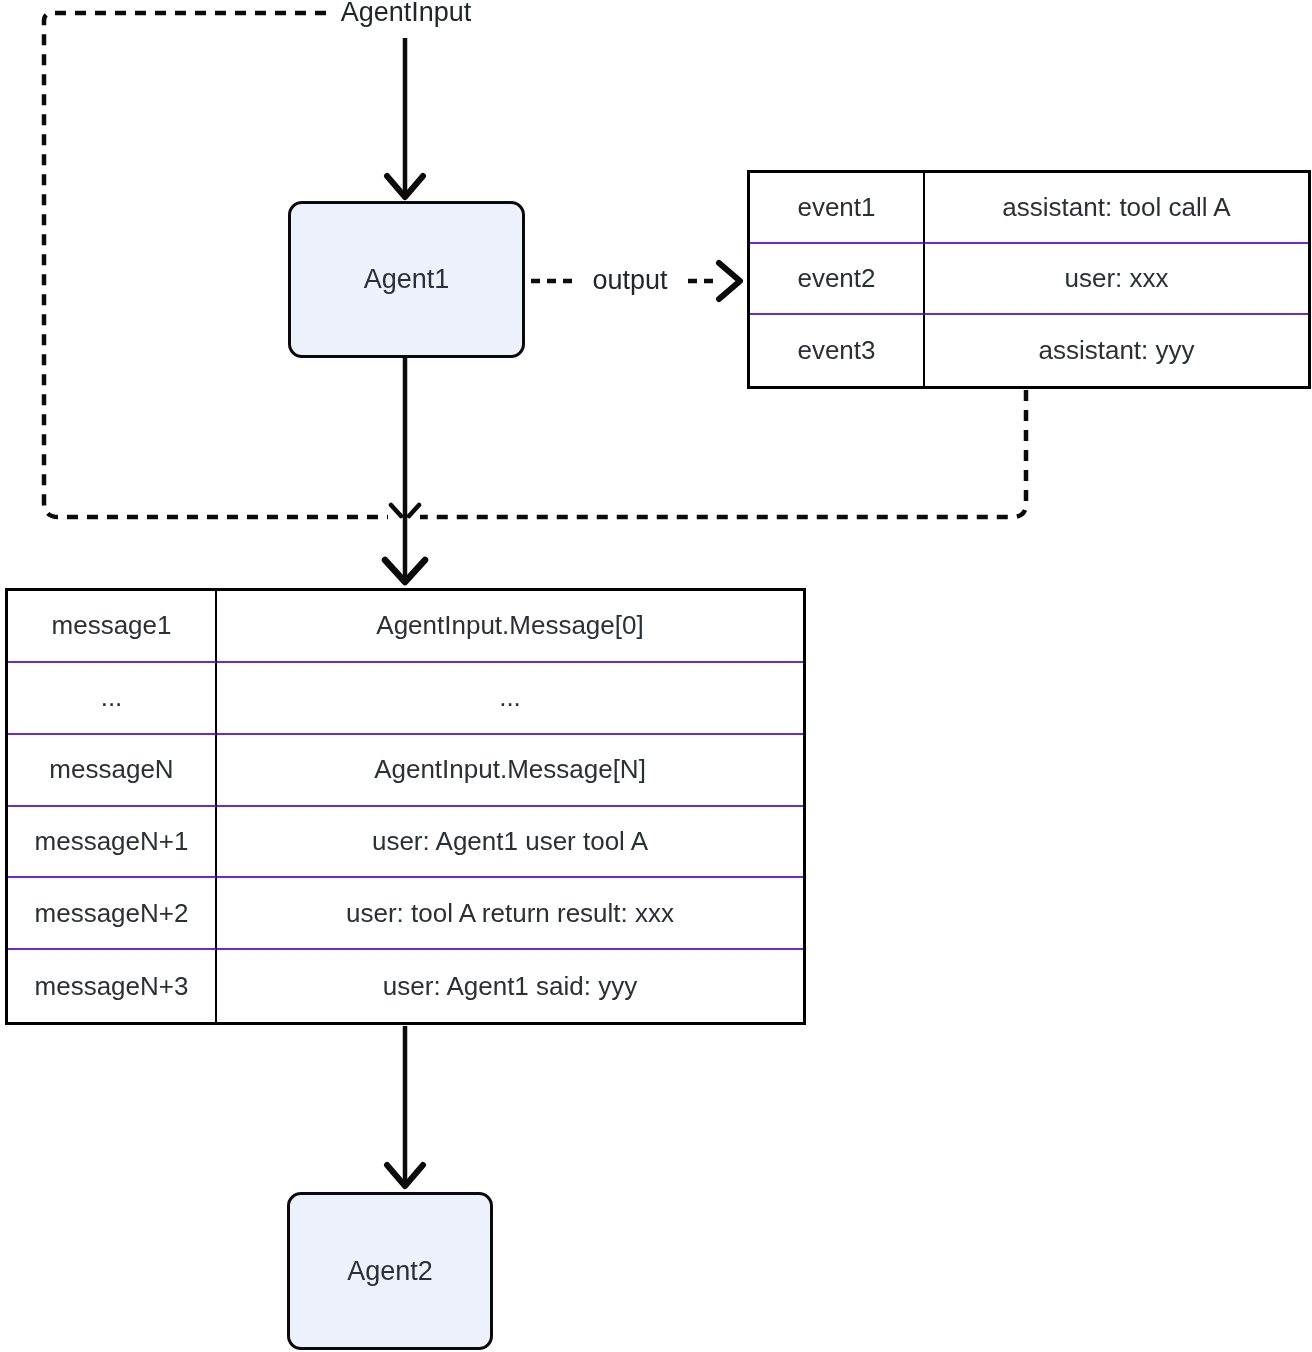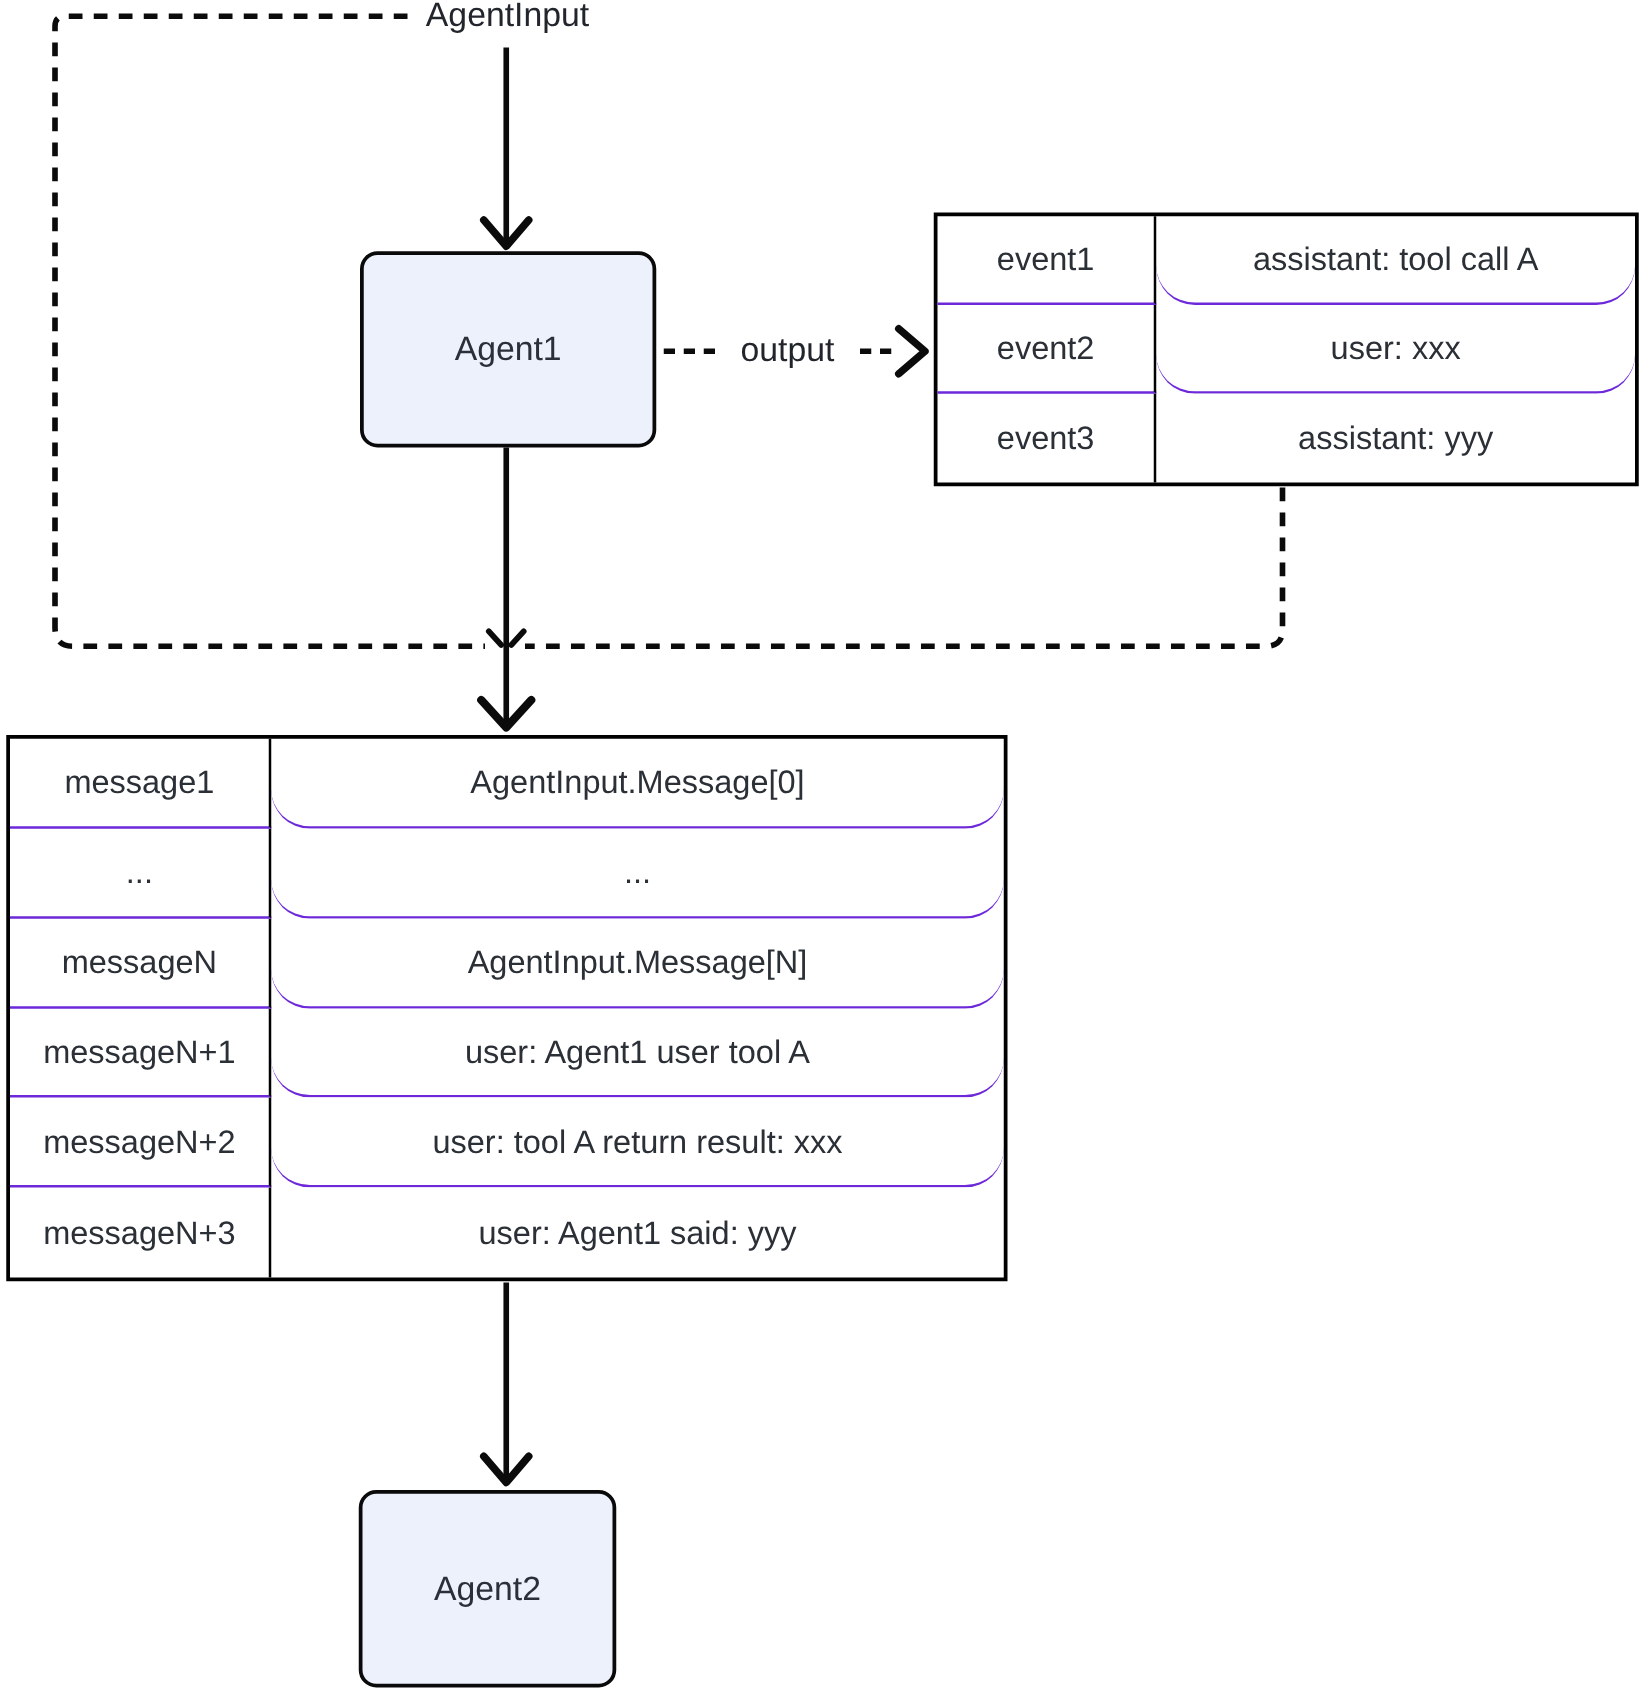--- a/index.html
+++ b/index.html
@@ -15,21 +15,21 @@
   }
   .float-lbl{position:absolute;font-size:27px;color:#22262c;white-space:nowrap;text-align:center;}
   .tbl{
     position:absolute;display:grid;border:3px solid #000;background:#fff;box-sizing:border-box;
   }
   .tbl .cell{
     display:flex;align-items:center;justify-content:center;
     font-size:26px;color:#2b2f36;border-right:2px solid #000;border-bottom:2px solid #6d28d9;
     white-space:nowrap;overflow:hidden;
   }
-  .tbl .cell.c-last{border-right:none;border-radius:31px;}
+  .tbl .cell.c-last{border-right:none;}
   .tbl .cell.r-last{border-bottom:none;}
   #event-table{left:747px;top:170px;width:564px;height:219px;grid-template-columns:175px 1fr;grid-auto-rows:1fr;}
   #message-table{left:5px;top:588px;width:801px;height:437px;grid-template-columns:209px 1fr;grid-auto-rows:1fr;}
   #agent1-node{left:288px;top:201px;width:237px;height:157px;}
   #agent2-node{left:287px;top:1192px;width:206px;height:158px;}
   #agent-input-label{left:326px;top:-3px;width:160px;}
   #output-label{left:580px;top:265px;width:100px;}
 </style>
 </head>
 <body>

